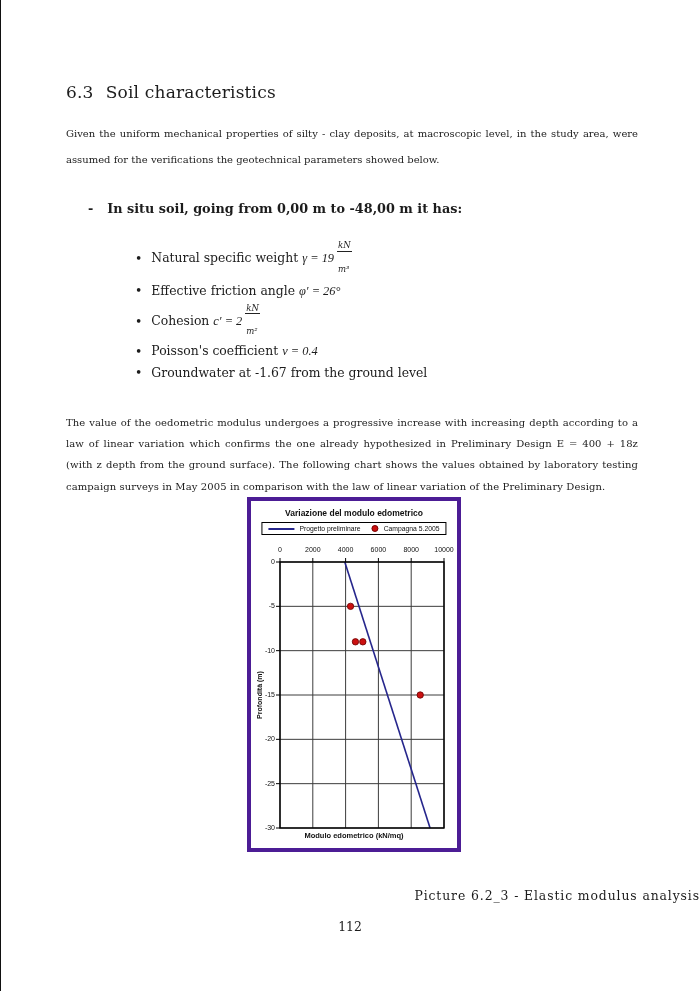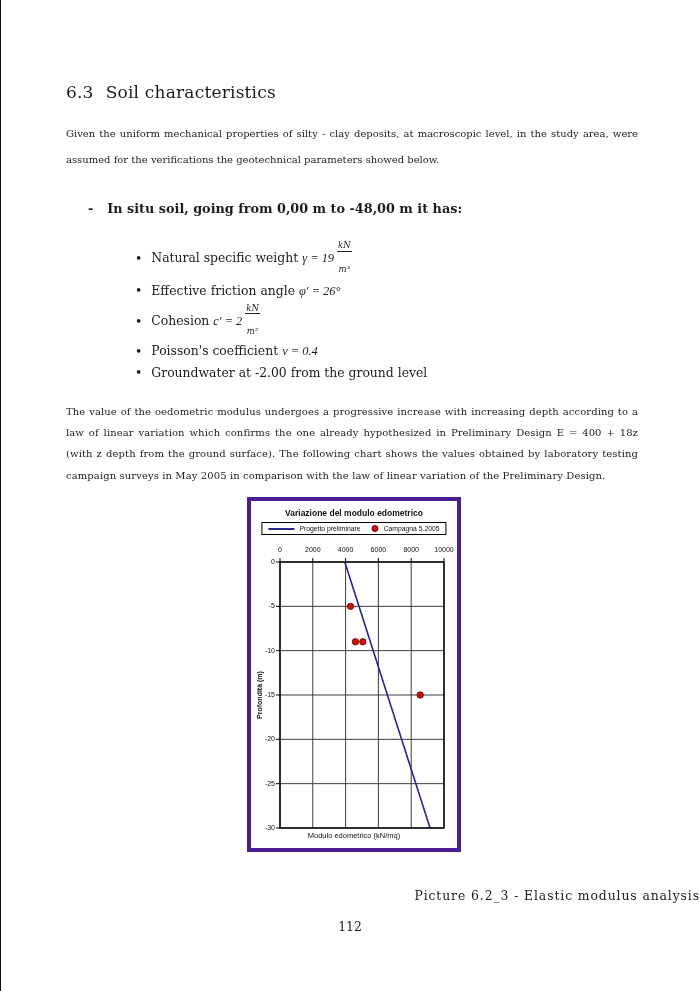--- a/index.html
+++ b/index.html
@@ -10,28 +10,28 @@
     font-family:"DejaVu Serif", serif;
     color:#1c1c1c;
     overflow:hidden;
     padding-left:24px;
   }
   .left-edge{position:absolute;left:0;top:0;width:1px;height:991px;background:#111;}
   .heading{position:absolute;left:66px;top:82px;font-size:17px;letter-spacing:0.2px;}
   .heading .num{margin-right:12px;}
   .para{position:absolute;left:66px;width:572px;text-align:justify;font-size:10px;}
   .para1{top:121px;line-height:26px;}
-  .para2{top:401px;line-height:21.2px;letter-spacing:0.1px;}
+  .para2{top:412px;line-height:21.2px;letter-spacing:0.1px;}
   .dash-item{position:absolute;left:88px;top:201px;font-size:12.8px;font-weight:bold;display:flex;gap:14px;}
   .bullets{position:absolute;left:135px;top:242px;font-size:12.4px;}
   .b-row{display:flex;gap:9px;align-items:center;}
   .b-row .txt{white-space:nowrap;}
   .mb7{margin-bottom:7px;} .mb6{margin-bottom:6px;} .mb5{margin-bottom:5px;}
   .math{font-style:italic;margin-left:4px;font-family:Liberation Serif, serif;}
-  .frac{display:inline-block;vertical-align:middle;text-align:center;
+  .frac{display:inline-block;vertical-align:middle;
         font-style:italic;font-size:8.5px;line-height:1.15;margin-left:3px;position:relative;top:-1px;}
   .frac .num{display:block;border-bottom:1px solid #222;padding:0 1px;}
   .frac .den{display:block;padding:0 1px;margin-top:13px;}
   
   .chart-box{
     position:absolute;left:247px;top:497px;
     width:206px;height:347px;
     border:4px solid #4c1d95;background:#fff;
     font-family:"Liberation Sans", sans-serif;color:#111;
   }
@@ -42,21 +42,21 @@
           gap:5px;font-size:6.8px;white-space:nowrap;background:#fff;}
   .legend .swatch-line{display:inline-block;width:26px;height:2px;background:#26268c;}
   .legend .swatch-dot{display:inline-block;width:5px;height:5px;border-radius:50%;
                       background:#cc1111;border:1px solid #700;margin-left:6px;}
   .plot-svg{position:absolute;left:23px;top:55px;}
   .xtick{position:absolute;top:45px;transform:translateX(-50%);font-size:7px;}
   .ytick{position:absolute;width:26px;left:-2px;text-align:right;font-size:7px;}
   .ylabel{position:absolute;left:-22px;top:194px;width:60px;text-align:center;
           transform:translate(0,-50%) rotate(-90deg);font-size:7px;font-weight:bold;}
   .xlabel{position:absolute;top:330px;left:0;width:100%;text-align:center;
-          font-size:7.5px;font-weight:normal;}
+          font-size:7.5px;font-weight:bold;}
   .caption{position:absolute;left:0;top:888px;width:700px;text-align:right;
            font-size:12.4px;letter-spacing:0.9px;}
   .pagenum{position:absolute;left:0;top:919px;width:700px;text-align:center;font-size:12.4px;}
 </style>
 </head>
 <body>
 
 <div class="page">
   <div class="left-edge"></div>
 
@@ -83,21 +83,21 @@
     <div class="b-row mb5">
       <span>•</span>
       <span class="txt"><span>Cohesion</span><span class="math">c′ = 2</span><span class="frac"><span class="num">kN</span><span class="den">m²</span></span></span>
     </div>
     <div class="b-row mb6">
       <span>•</span>
       <span class="txt"><span>Poisson's coefficient</span><span class="math">ν = 0.4</span></span>
     </div>
     <div class="b-row">
       <span>•</span>
-      <span class="txt"><span>Groundwater at -2.00 from the ground level</span></span>
+      <span class="txt"><span>Groundwater at -1.67 from the ground level</span></span>
     </div>
   </div>
 
   <div class="para para2">The value of the oedometric modulus undergoes a progressive increase with increasing depth according to a law of linear variation which confirms the one already hypothesized in Preliminary Design E = 400 + 18z (with z depth from the ground surface). The following chart shows the values obtained by laboratory testing campaign surveys in May 2005 in comparison with the law of linear variation of the Preliminary Design.</div>
 
   <div class="chart-box">
     <div class="chart-title">Variazione del modulo edometrico</div>
     <div class="legend">
       <span class="swatch-line"></span>
       <span>Progetto preliminare</span>

